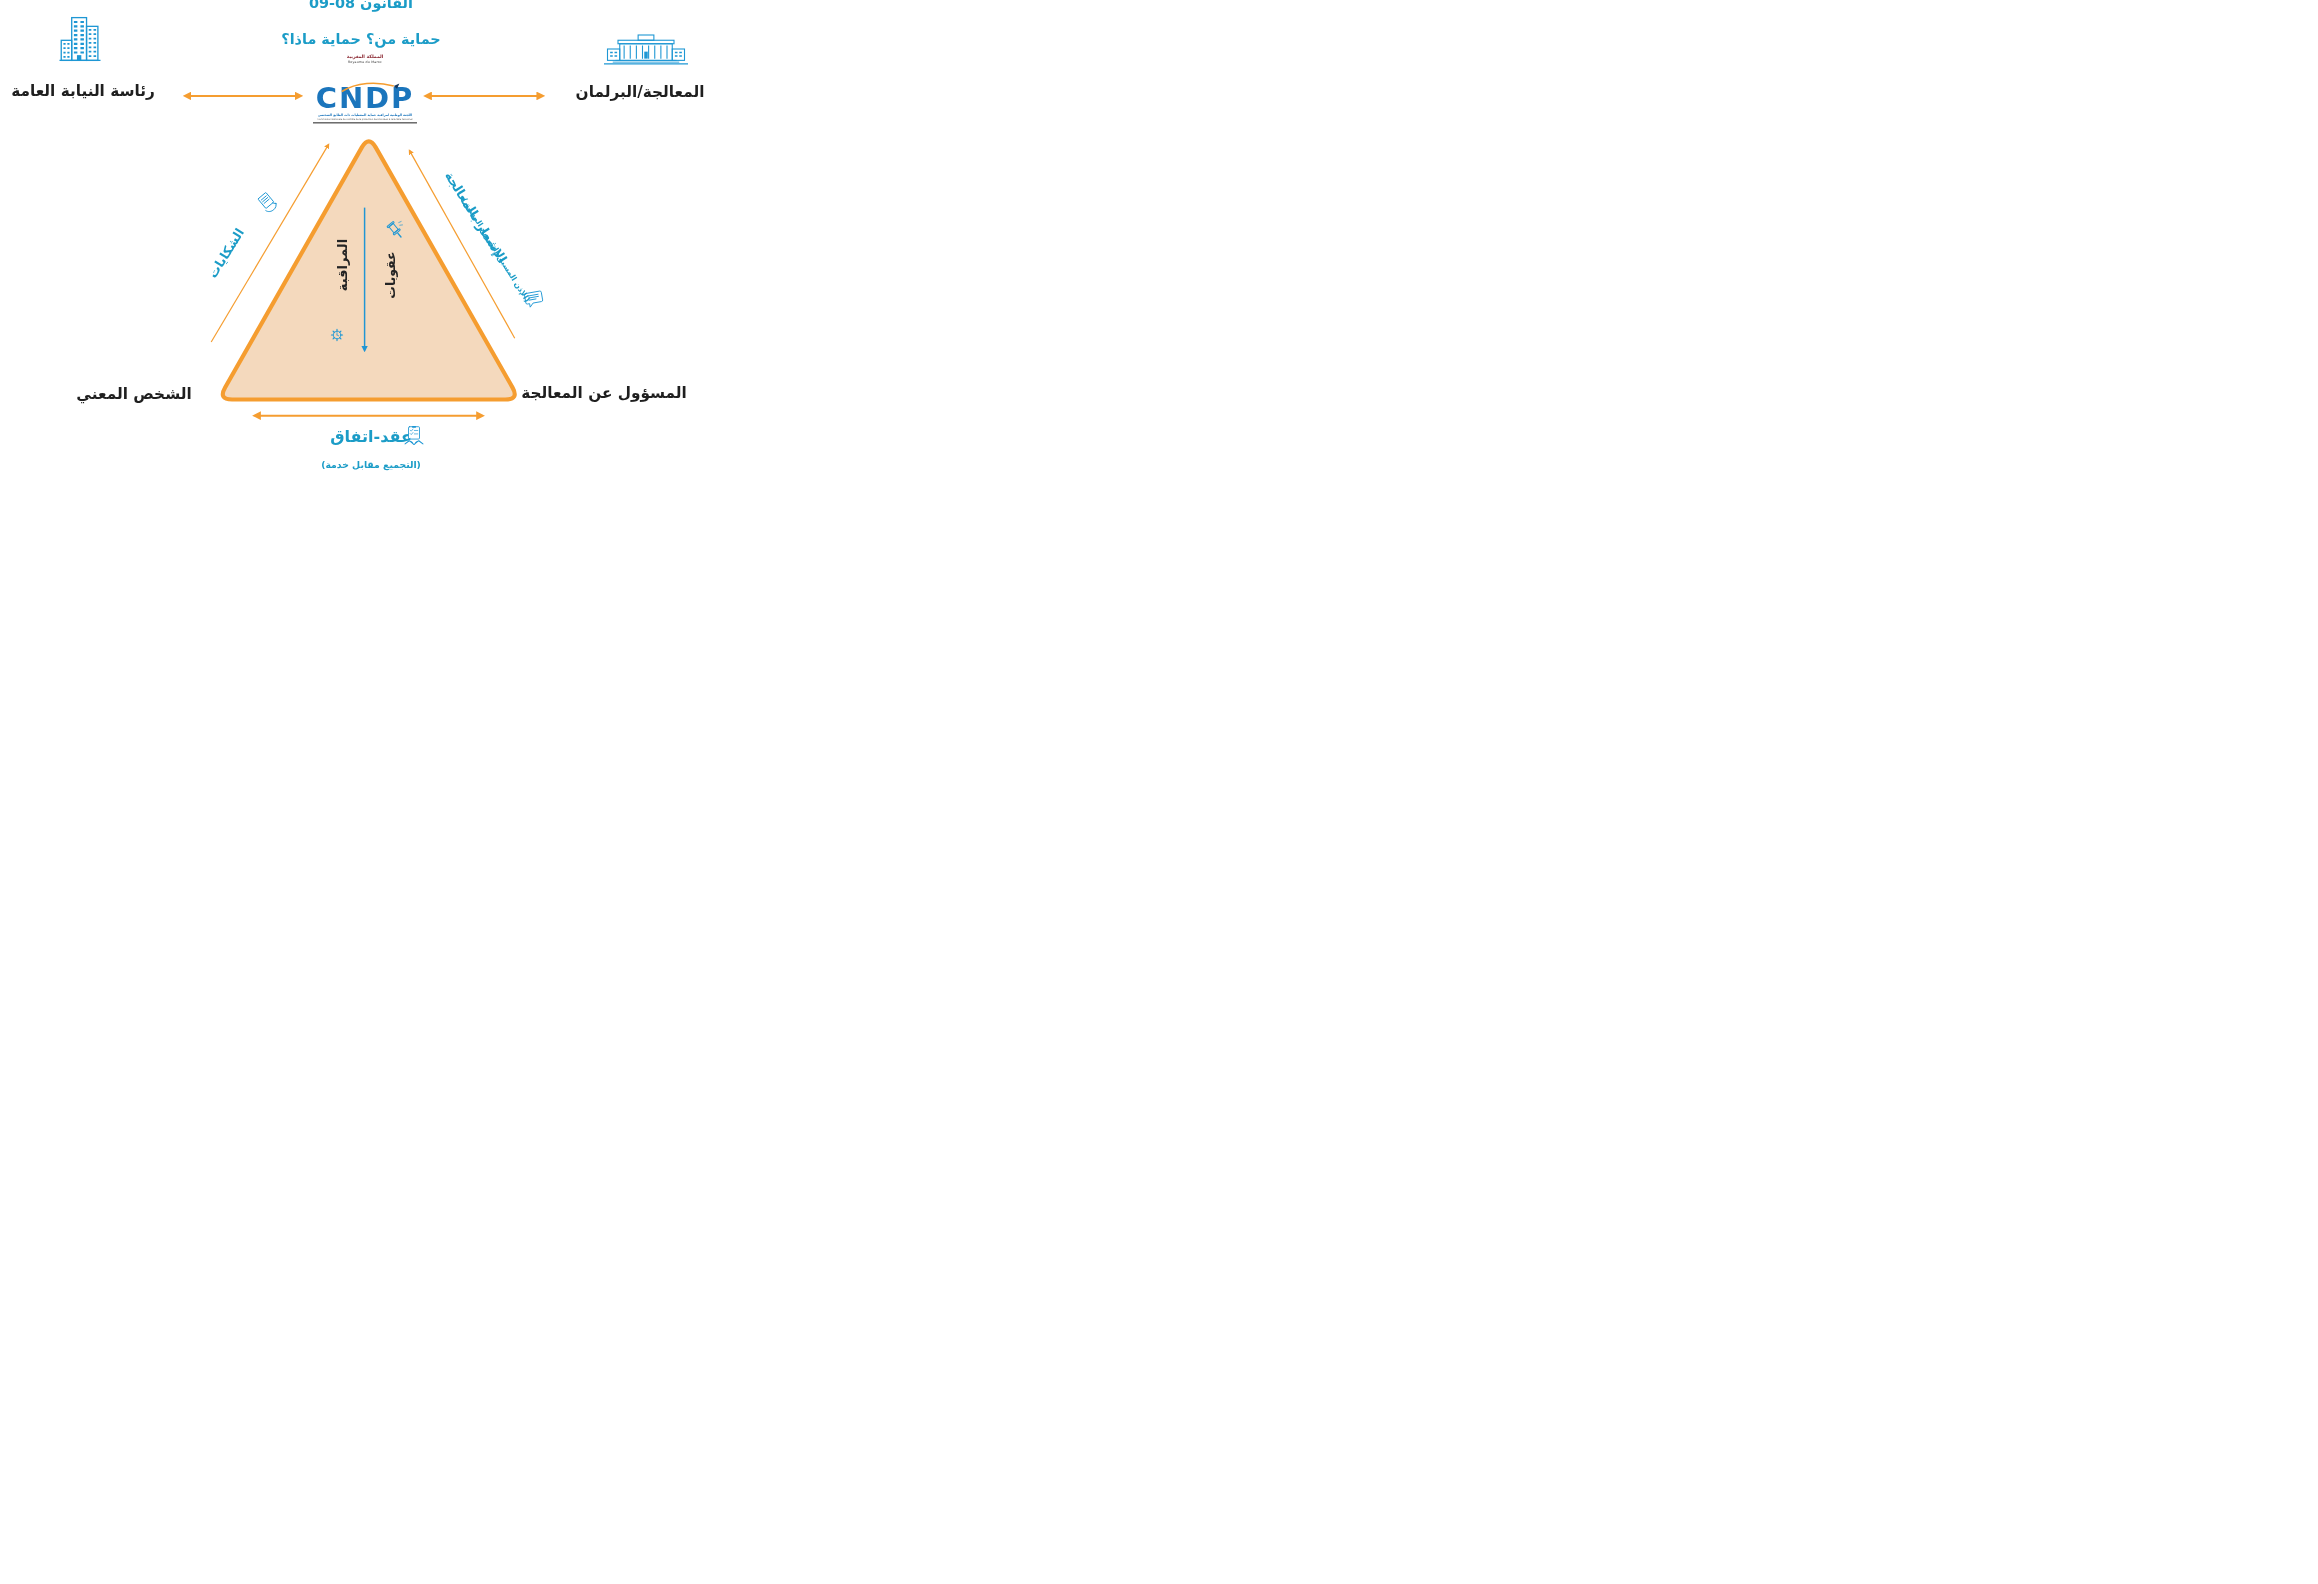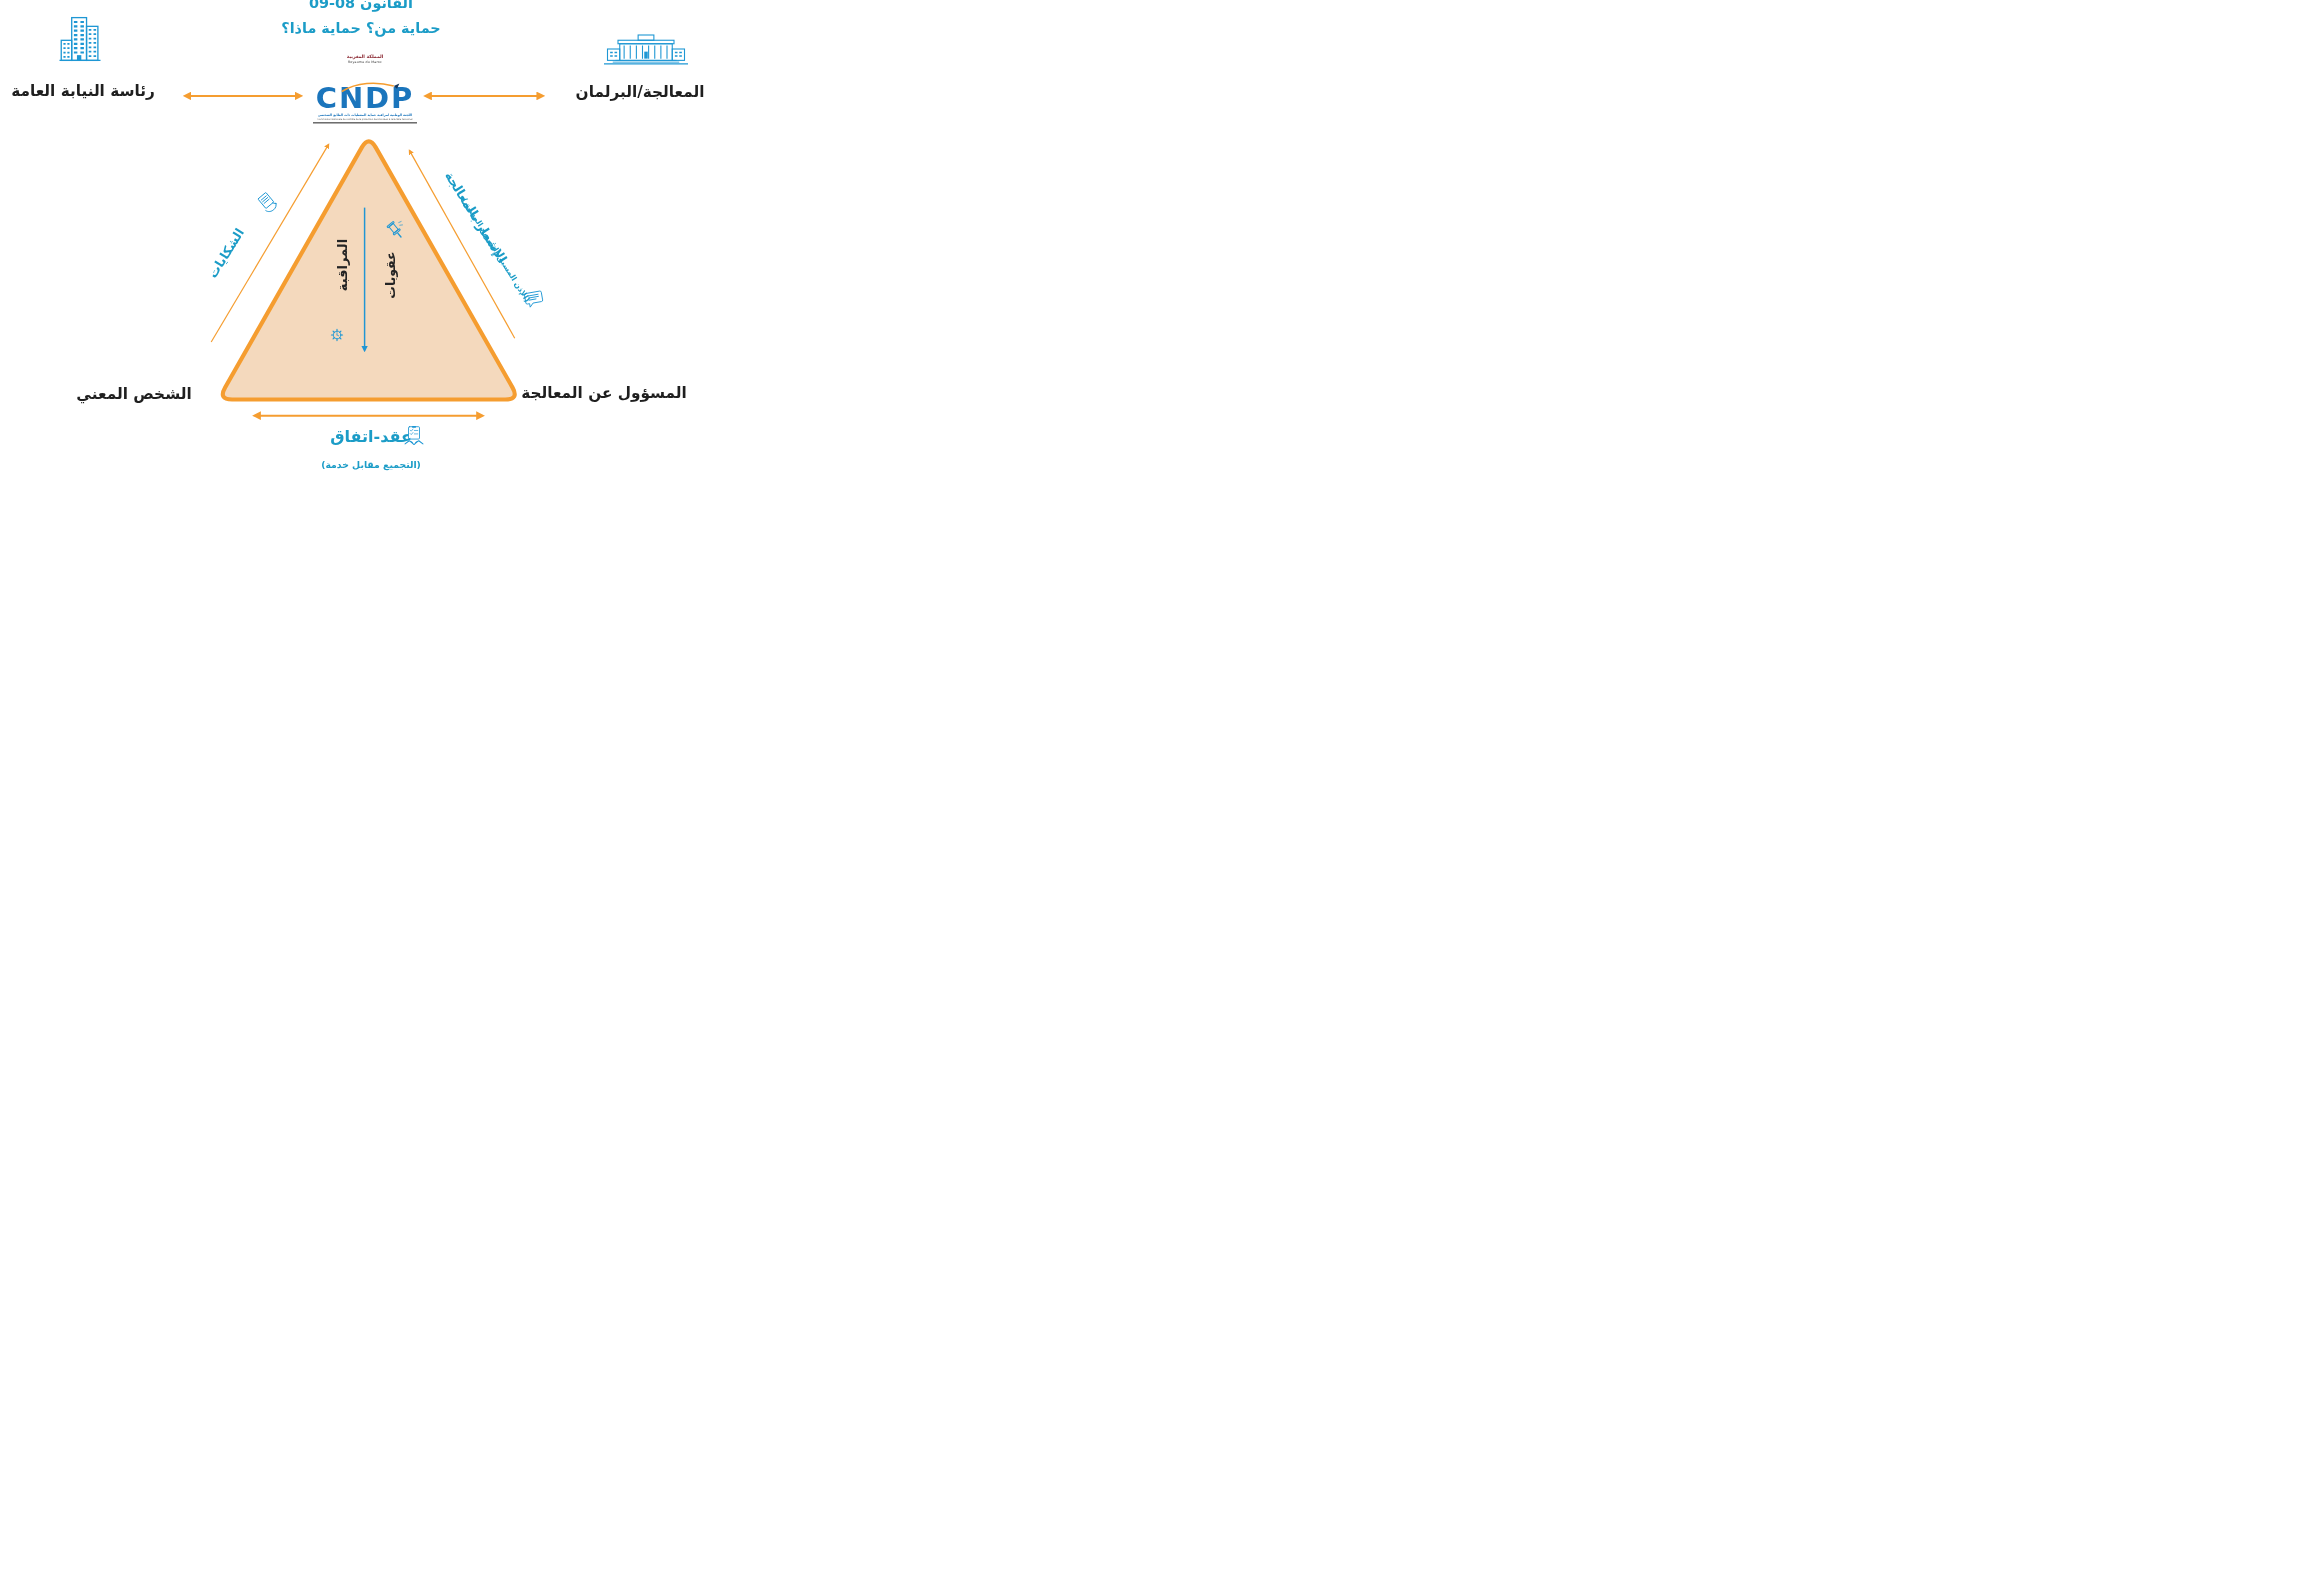--- a/index.html
+++ b/index.html
@@ -49,21 +49,21 @@
 
     <line x1="549" y1="897" x2="1040" y2="897" stroke="#f59d30" stroke-width="4.2" marker-start="url(#ah-o)" marker-end="url(#ah-o)"></line>
 
     <line x1="455" y1="738" x2="708" y2="312" stroke="#f59d30" stroke-width="2.6" marker-end="url(#ah-o)"></line>
     <line x1="1110" y1="730" x2="883" y2="325" stroke="#f59d30" stroke-width="2.6" marker-end="url(#ah-o)"></line>
 
     <line x1="786" y1="448" x2="786" y2="756" stroke="#2096d4" stroke-width="3.2" marker-end="url(#ah-b)"></line>
   </svg>
 
   <div class="abs h1 teal" dir="ltr" style="left:361px;top:3px;">القانون 08-09</div>
-  <div class="abs h1 teal" dir="rtl" style="left:361px;top:28px;text-align:right;">حماية من؟  حماية ماذا؟</div>
+  <div class="abs h1 teal" dir="rtl" style="left:361px;top:39px;text-align:right;">حماية من؟  حماية ماذا؟</div>
 
   <div class="icon-wrap" style="left:80px;top:39px;width:48px;height:48px;transform:translate(-50%,-50%);">
     <svg viewBox="0 0 110 110" width="48" height="48" fill="none" stroke="#1e97d4">
       <path d="M8 104 H102" stroke-width="3"></path>
       <rect x="36" y="6" width="34" height="98" stroke-width="3"></rect>
       <rect x="12" y="58" width="24" height="46" stroke-width="3"></rect>
       <rect x="70" y="26" width="26" height="78" stroke-width="3"></rect>
       <path stroke-width="5" d="M41 16 h8 M56 16 h8 M41 26 h8 M56 26 h8 M41 36 h8 M56 36 h8 M41 46 h8 M56 46 h8 M41 56 h8 M56 56 h8 M41 66 h8 M56 66 h8 M41 76 h8 M56 76 h8 M41 86 h8 M56 86 h8"></path>
       <path stroke-width="4" d="M75 34 h6 M86 34 h6 M75 44 h6 M86 44 h6 M75 54 h6 M86 54 h6 M75 64 h6 M86 64 h6 M75 74 h6 M86 74 h6 M75 84 h6 M86 84 h6 M75 94 h6 M86 94 h6"></path>
       <path stroke-width="4" d="M17 66 h5 M26 66 h5 M17 76 h5 M26 76 h5 M17 86 h5 M26 86 h5 M17 96 h5 M26 96 h5"></path>

